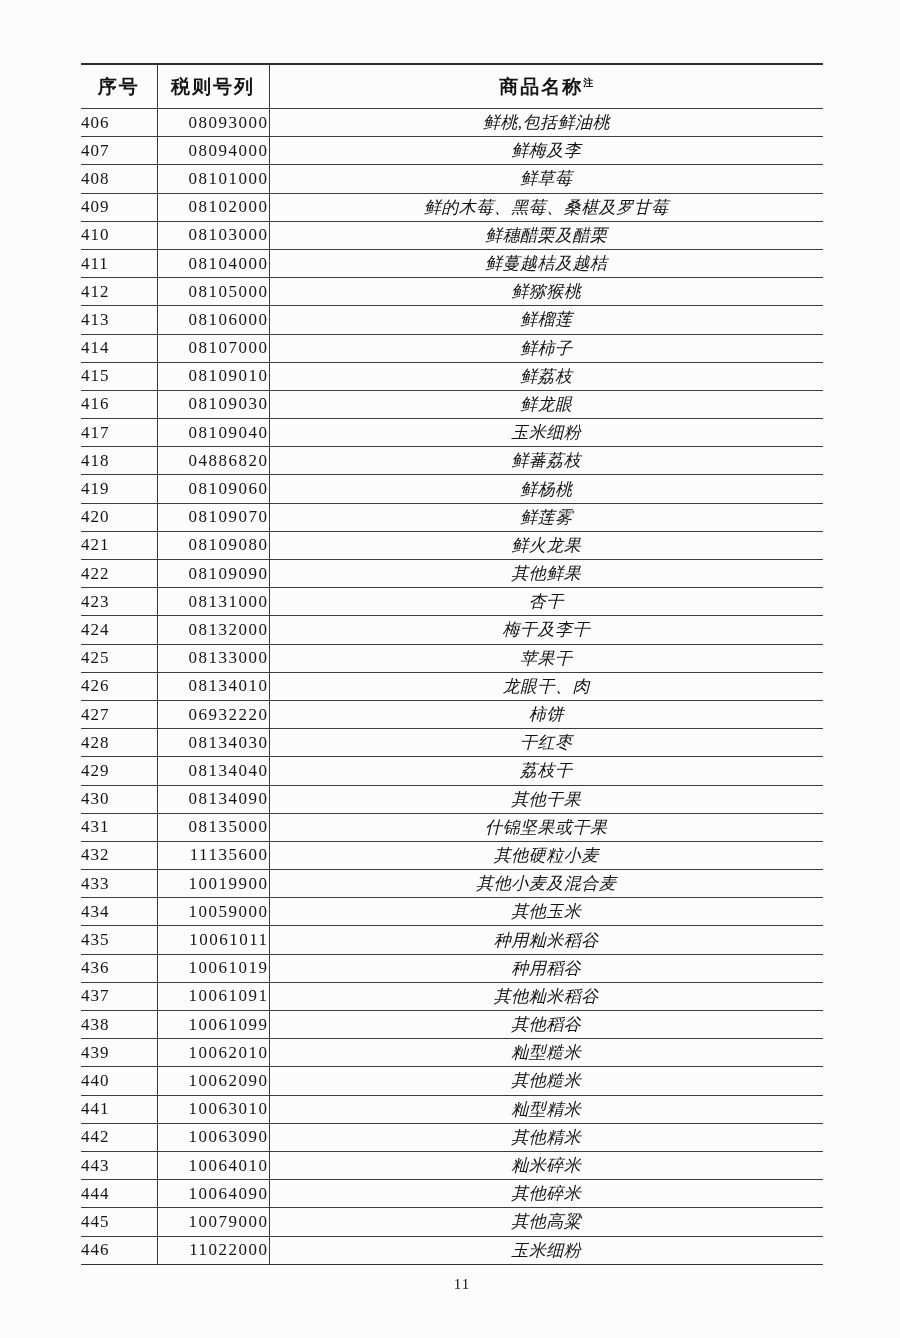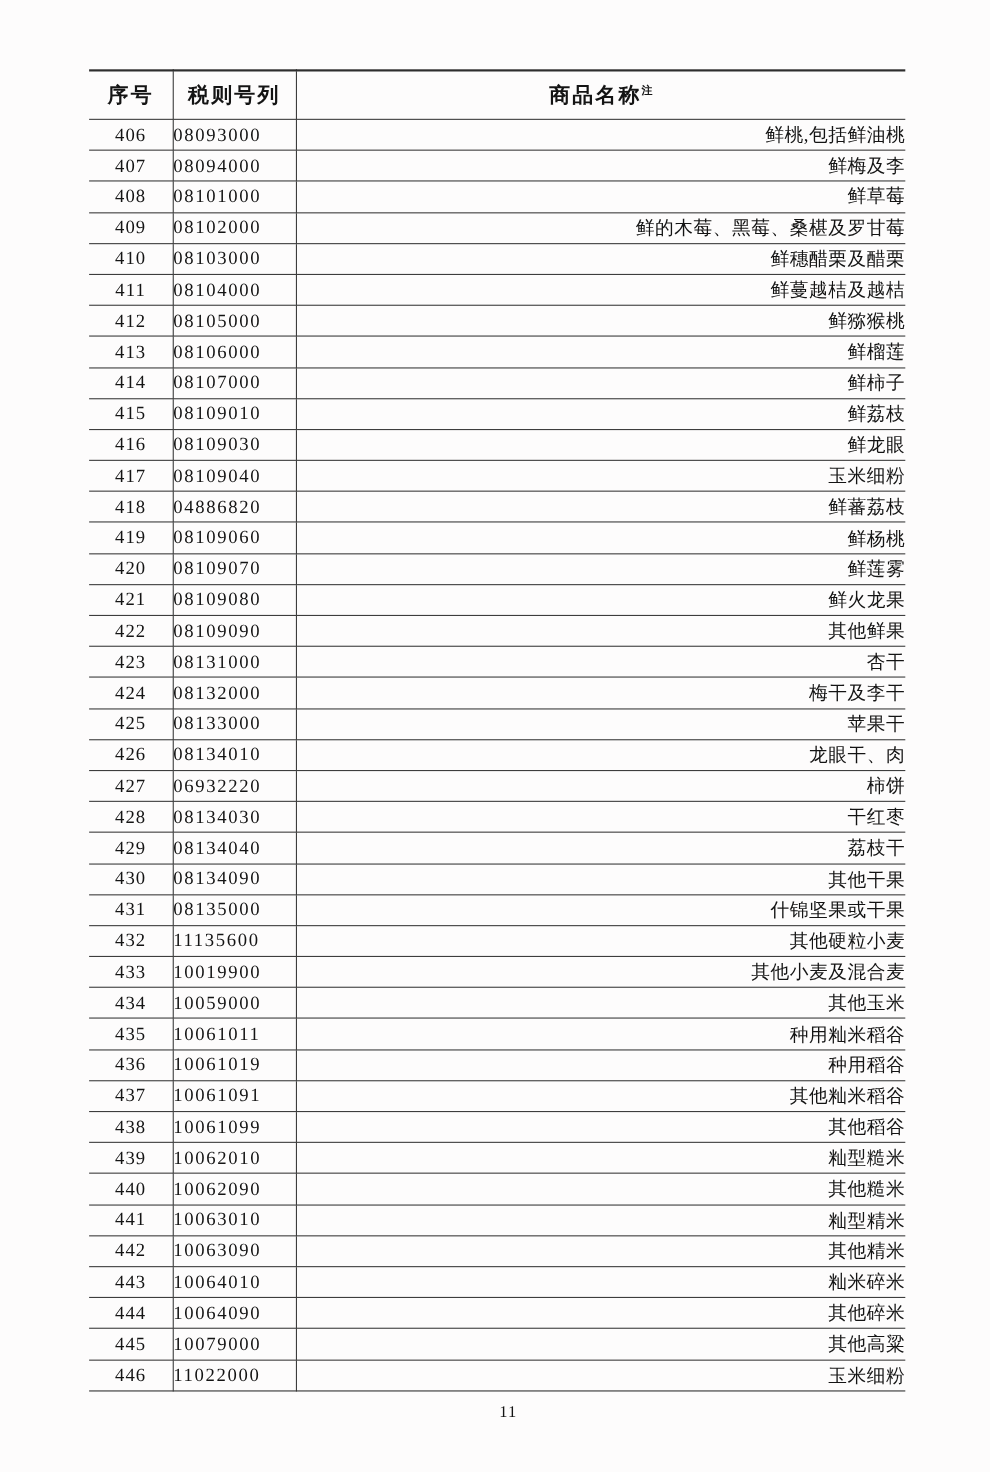--- a/index.html
+++ b/index.html
@@ -58,34 +58,34 @@
     font-size: 10px;
     font-weight: bold;
     vertical-align: super;
     letter-spacing: 0;
   }
 
   .tariff-table tbody tr { height: 28.2px; }
   .tariff-table tbody tr:last-child td { border-bottom: 1.5px solid #333; }
 
   .cell-seq {
-    text-align: center;
     font-size: 17px;
     letter-spacing: 1px;
   }
   .cell-code {
-    text-align: left;
+    text-align: right;
     font-size: 17px;
     letter-spacing: 1.5px;
   }
   .cell-name {
-    text-align: right;
+    text-align: center;
     padding-left: 11px;
     font-size: 17px;
     letter-spacing: 0.5px;
+    font-style: italic;
   }
 
   .page-footer {
     position: absolute;
     left: 12px;
     width: 100%;
     top: 1276px;
     text-align: center;
     font-size: 15px;
     letter-spacing: 1px;

